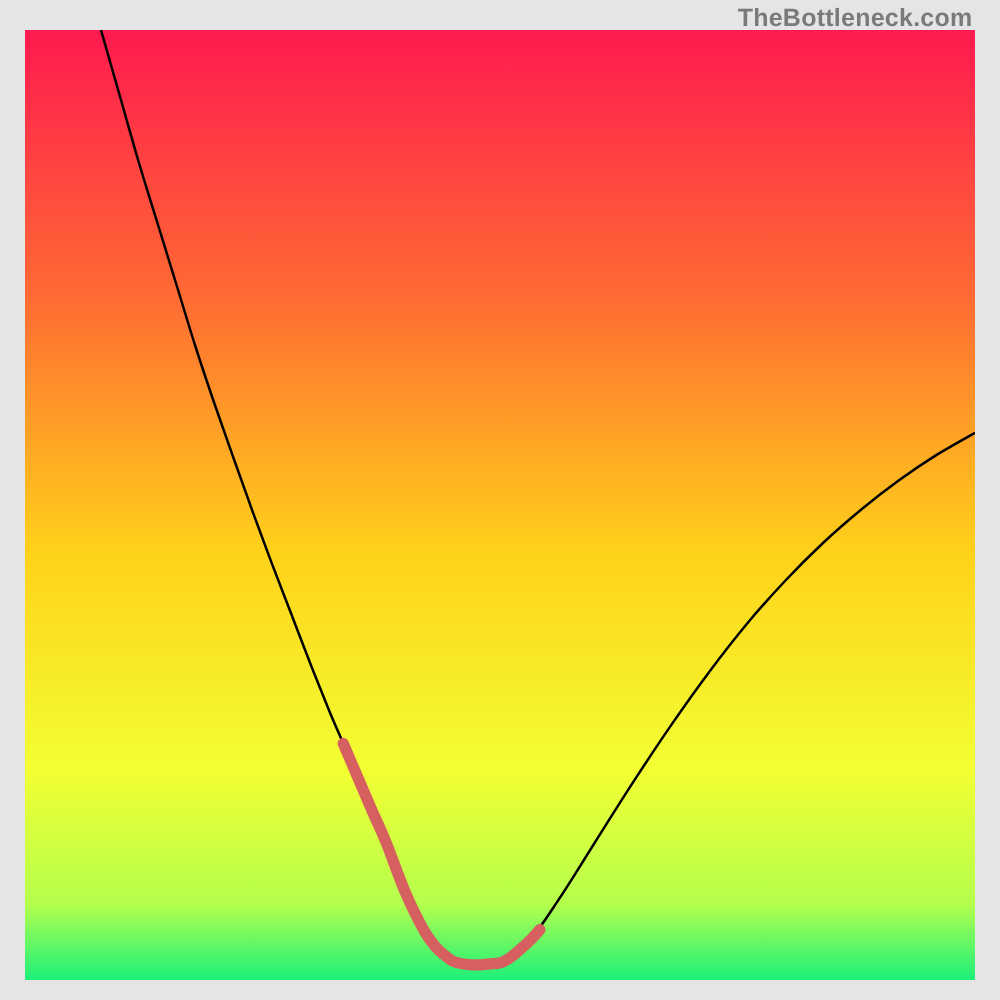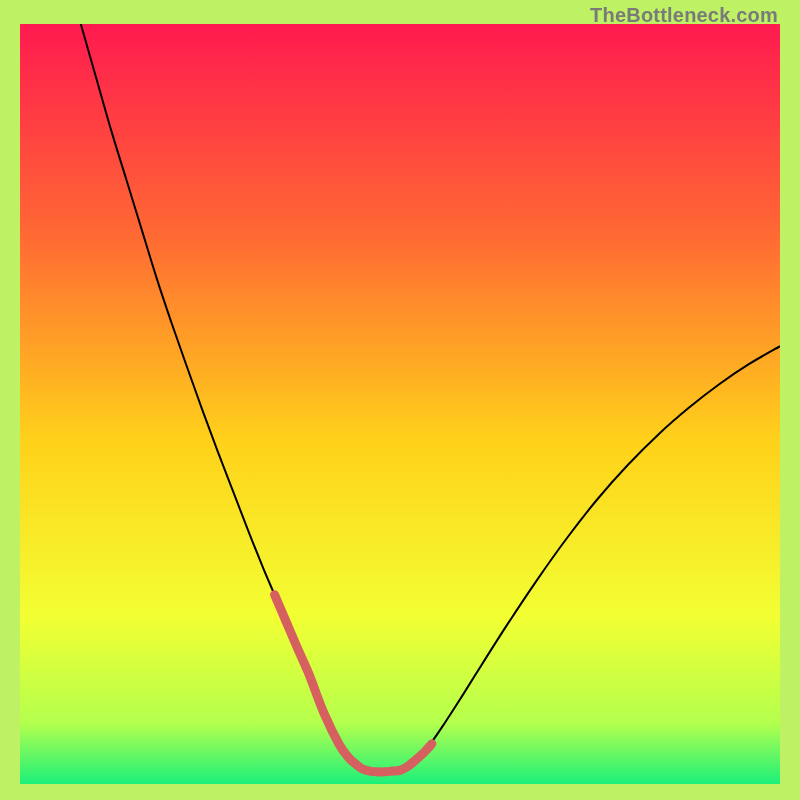--- a/index.html
+++ b/index.html
@@ -9,21 +9,21 @@
     height: 800px;
     background: #000;
     overflow: hidden;
   }
   .frame {
     position: absolute;
     left: 0;
     top: 0;
     width: 800px;
     height: 800px;
-    background: #bef264;
+    background: #e5e5e5;
   }
   .plot {
     position: absolute;
     left: 20px;
     top: 24px;
     width: 760px;
     height: 760px;
   }
   .watermark {
     position: absolute;

